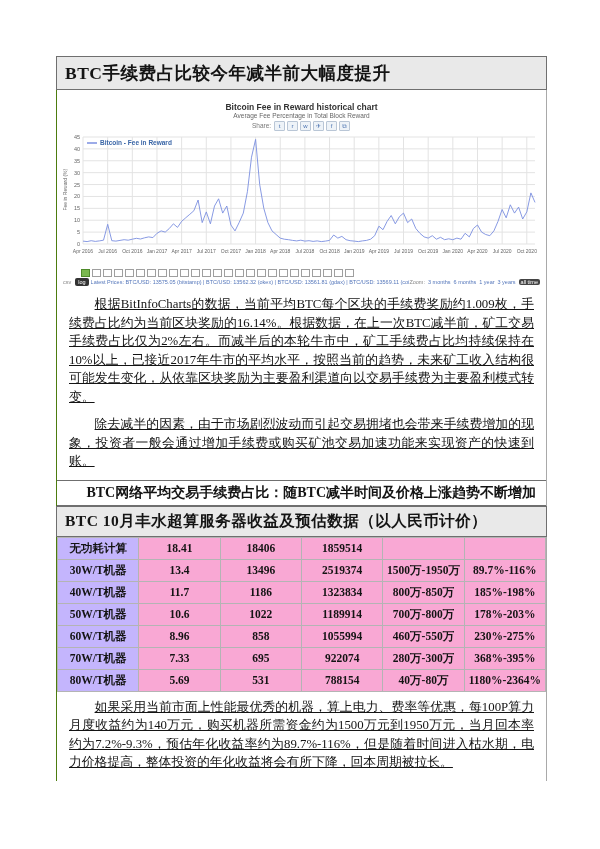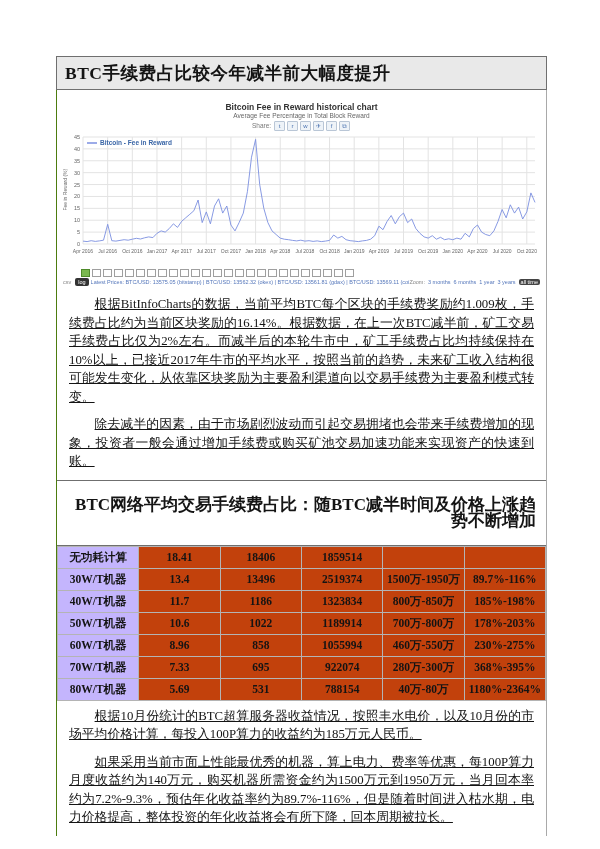--- a/index.html
+++ b/index.html
@@ -35,27 +35,27 @@
   .f-left{white-space:nowrap;}
   .f-prices{flex:1;text-align:center;color:#5577bb;white-space:nowrap;overflow:hidden;}
   .f-zoom{white-space:nowrap;color:#888;}
   .z-link{color:#5577bb;margin-left:3px;}
   .z-link.active{background:#444;color:#fff;border-radius:2px;padding:0 2px;}
   
   .paras{padding:6px 12px 0;}
   .paras p{margin:0 0 9px;font-size:12.8px;line-height:18.5px;text-align:justify;text-indent:2em;text-decoration:underline;}
   .callout{
     border-top:1px solid #6f6f6f;border-bottom:1px solid #6f6f6f;
-    padding:16px 10px;text-align:right;font-weight:bold;font-size:17px;line-height:16px;
+    padding:4px 10px;text-align:right;font-weight:bold;font-size:14px;line-height:16px;
   }
   
   table.rev{width:100%;border-collapse:collapse;table-layout:fixed;}
   table.rev td,table.rev th{
     border:1px solid #b4b4b4;height:21px;text-align:center;vertical-align:middle;
-    font-size:11.5px;font-weight:bold;padding:0 2px;background:#c2410c;
+    font-size:11.5px;font-weight:bold;padding:0 2px;background:#f9a8d4;
   }
   table.rev tr.hdr td{background:#ededed;}
   table.rev td.rowhead{background:#c4b5fd;}
   svg text{font-family:"Liberation Sans","DejaVu Sans",sans-serif;}
 </style>
 </head>
 <body>
 
 <div class="doc">
 
@@ -142,20 +142,21 @@
     </div>
   </div>
 
   <div class="paras">
     <p>根据BitInfoCharts的数据，当前平均BTC每个区块的手续费奖励约1.009枚，手续费占比约为当前区块奖励的16.14%。根据数据，在上一次BTC减半前，矿工交易手续费占比仅为2%左右。而减半后的本轮牛市中，矿工手续费占比均持续保持在10%以上，已接近2017年牛市的平均水平，按照当前的趋势，未来矿工收入结构很可能发生变化，从依靠区块奖励为主要盈利渠道向以交易手续费为主要盈利模式转变。</p>
     <p>除去减半的因素，由于市场剧烈波动而引起交易拥堵也会带来手续费增加的现象，投资者一般会通过增加手续费或购买矿池交易加速功能来实现资产的快速到账。</p>
   </div>
 
   <div class="callout">BTC网络平均交易手续费占比：随BTC减半时间及价格上涨趋势不断增加</div>
 
+  <div class="bar t2">BTC 10月丰水超算服务器收益及预估数据（以人民币计价）</div>
 
   <table class="rev">
     <tbody id="rev-body">
         <tr>
           <td class="rowhead">无功耗计算</td>
           <td>18.41</td>
           <td>18406</td>
           <td>1859514</td>
           <td></td>
           <td></td>
@@ -205,18 +206,17 @@
           <td>5.69</td>
           <td>531</td>
           <td>788154</td>
           <td>40万-80万</td>
           <td>1180%-2364%</td>
         </tr>
       </tbody>
   </table>
 
   <div class="paras">
-    <p>根据10月份统计的BTC超算服务器收益情况，按照丰水电价，以及10月份的市场平均价格计算，每投入100P算力的收益约为185万元人民币。</p>
     <p>如果采用当前市面上性能最优秀的机器，算上电力、费率等优惠，每100P算力月度收益约为140万元，购买机器所需资金约为1500万元到1950万元，当月回本率约为7.2%-9.3%，预估年化收益率约为89.7%-116%，但是随着时间进入枯水期，电力价格提高，整体投资的年化收益将会有所下降，回本周期被拉长。</p>
 
   </div>
 
 </div>
 
 </body></html>

